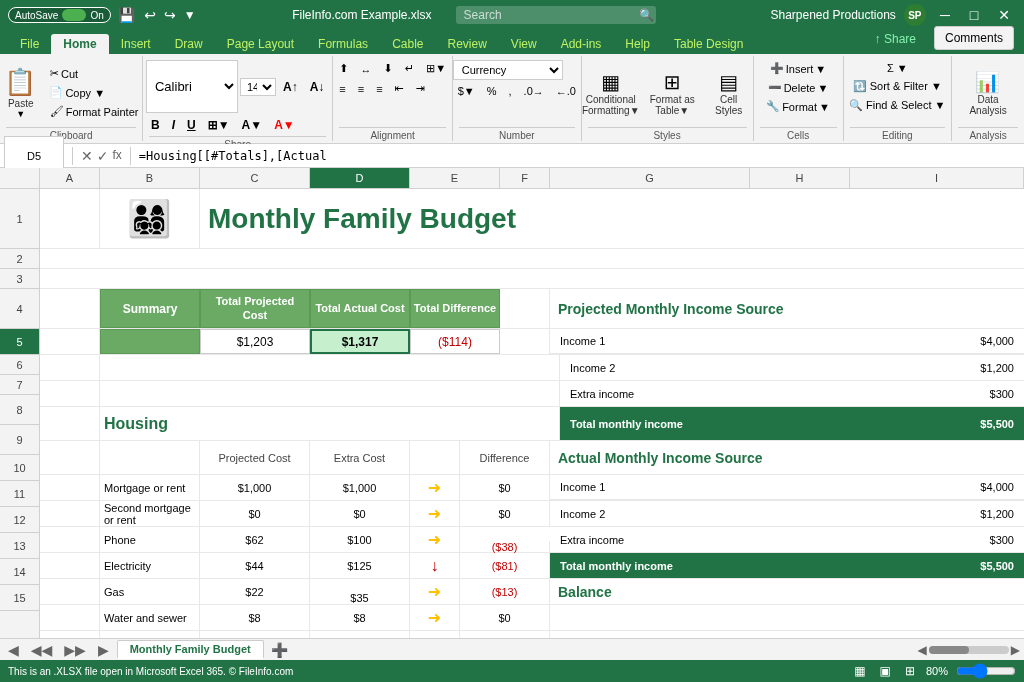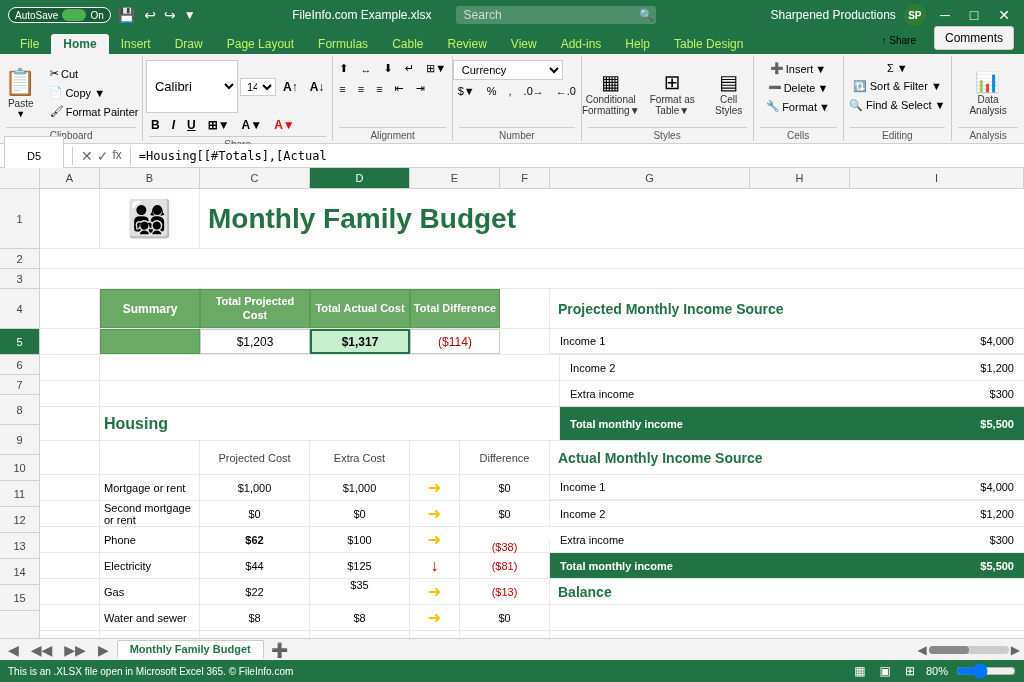--- a/index.html
+++ b/index.html
@@ -127,21 +127,21 @@
     .ribbon-section-tools { display: flex; align-items: center; gap: 2px; flex: 1; padding-top: 2px; }
     .ribbon-section-name { font-size: 10px; color: #555; padding-top: 2px; border-top: 1px solid #ccc; width: 100%; text-align: center; margin-top: 2px; }
 
     .big-btn { display: flex; flex-direction: column; align-items: center; justify-content: center; min-width: 44px; height: 64px; cursor: pointer; border-radius: 3px; border: 1px solid transparent; padding: 2px; }
     .big-btn-icon { font-size: 26px; }
     .big-btn-label { font-size: 10px; color: #333; text-align: center; }
 
     .small-btns { display: flex; flex-direction: column; gap: 2px; }
     .sm-btn { border: 1px solid transparent; background: none; padding: 1px 4px; cursor: pointer; border-radius: 2px; font-size: 11px; display: flex; align-items: center; gap: 2px; white-space: nowrap; }
 
-    .share-btn { background: #217346; color: #000000; border: none; padding: 4px 12px; border-radius: 3px; cursor: pointer; font-size: 10px; }
+    .share-btn { background: #217346; color: #86efac; border: none; padding: 4px 12px; border-radius: 3px; cursor: pointer; font-size: 12px; }
     .comments-btn { background: none; border: 1px solid #ccc; padding: 4px 10px; border-radius: 3px; cursor: pointer; font-size: 12px; }
   </style>
 </head>
 <body>
 
 <div style="width:1024px;height:682px;display:flex;flex-direction:column;overflow:hidden;">
 
   <div class="title-bar">
     <div class="title-bar-left">
       <div class="autosave-badge">
@@ -520,21 +520,21 @@
               <span style="font-size:11px;">$1,200</span>
             </div>
           </div>
 
           <div style="display:flex;height:26px;border-bottom:1px solid #e8e8e8;">
             <div style="width:60px;border-right:1px solid #e8e8e8;"></div>
             <div style="width:100px;border-right:1px solid #e8e8e8;display:flex;align-items:center;padding-left:4px;">
                 <span style="font-size:11px;">Phone</span>
               </div>
             <div style="width:110px;border-right:1px solid #e8e8e8;display:flex;align-items:center;justify-content:center;">
-                <span style="font-size:11px;font-weight:bold;">$62</span>
+                <span style="font-size:11px;">$62</span>
               </div>
             <div style="width:100px;border-right:1px solid #e8e8e8;display:flex;align-items:center;justify-content:center;">
                 <span style="font-size:11px;">$100</span>
               </div>
             <div style="width:50px;border-right:1px solid #e8e8e8;display:flex;align-items:center;justify-content:center;">
                 <span style="color:#ffc000;font-size:16px;">➜</span>
               </div>
             <div style="width:90px;border-right:1px solid #e8e8e8;display:flex;align-items:center;justify-content:center;margin-top:14px;">
                 <span style="font-size:11px;color:#c00000;">($38)</span>
               </div>
@@ -568,21 +568,21 @@
           </div>
 
           <div style="display:flex;height:26px;border-bottom:1px solid #e8e8e8;">
             <div style="width:60px;border-right:1px solid #e8e8e8;"></div>
             <div style="width:100px;border-right:1px solid #e8e8e8;display:flex;align-items:center;padding-left:4px;">
                 <span style="font-size:11px;">Gas</span>
               </div>
             <div style="width:110px;border-right:1px solid #e8e8e8;display:flex;align-items:center;justify-content:center;">
                 <span style="font-size:11px;">$22</span>
               </div>
-            <div style="width:100px;border-right:1px solid #e8e8e8;display:flex;align-items:flex-start;justify-content:center;">
+            <div style="width:100px;border-right:1px solid #e8e8e8;display:flex;align-items:flex-end;justify-content:center;">
                 <span style="font-size:11px;">$35</span>
               </div>
             <div style="width:50px;border-right:1px solid #e8e8e8;display:flex;align-items:center;justify-content:center;">
                 <span style="color:#ffc000;font-size:16px;">➜</span>
               </div>
             <div style="width:90px;border-right:1px solid #e8e8e8;display:flex;align-items:center;justify-content:center;">
                 <span style="font-size:11px;color:#c00000;">($13)</span>
               </div>
             <div style="flex:1;display:flex;align-items:center;padding-left:8px;">
               <span style="font-size:14px;font-weight:bold;color:#217346;">Balance</span>

